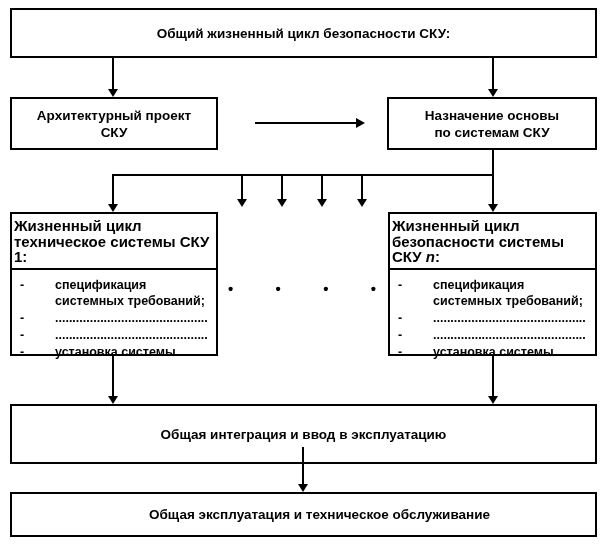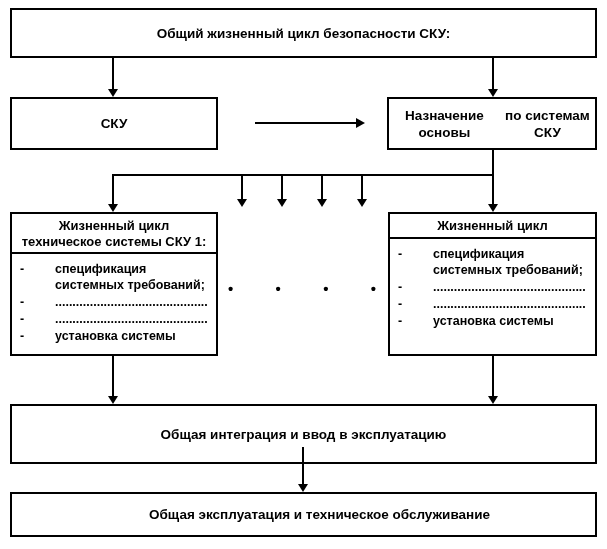--- a/index.html
+++ b/index.html
@@ -2,33 +2,33 @@
 <html><head>
 <meta charset="utf-8">
 <style>
   html,body{margin:0;padding:0;background:#fff;}
   .canvas{
     position:relative;width:607px;height:549px;background:#fff;
     font-family:"Liberation Sans", sans-serif;color:#000;overflow:hidden;
   }
   .box{
     position:absolute;box-sizing:border-box;border:2px solid #000;background:#fff;
-    display:flex;flex-direction:row;justify-content:center;align-items:center;
+    display:flex;flex-direction:column;justify-content:center;align-items:center;
     text-align:center;font-weight:bold;
   }
   .bl{font-size:13.5px;line-height:17px;}
   .wide{font-size:13.5px;}
   
   .sysbox{
     position:absolute;box-sizing:border-box;border:2px solid #000;background:#fff;
     font-weight:bold;
   }
   .syshead{
-    box-sizing:border-box;border-bottom:2px solid #000;text-align:center;
-    padding:4px 2px 3px 2px;font-size:13px;line-height:15.5px;
+    box-sizing:border-box;border-bottom:2px solid #000;text-align:left;
+    padding:4px 2px 3px 2px;font-size:15px;line-height:15.5px;
   }
   .syshead em{font-style:italic;margin-left:4px;}
   .syslist{padding:7px 5px 0 8px;font-size:12.5px;line-height:16px;}
   .li{display:flex;margin-bottom:1px;}
   .li .dash{flex:none;width:11px;}
   .li .txt{white-space:pre-wrap;margin-left:24px;}
   .li .txt.clip{white-space:nowrap;overflow:hidden;max-width:180px;}
   .hline{position:absolute;height:2px;background:#000;}
   .varrow{position:absolute;width:10px;}
   .varrow .stem{position:absolute;left:4px;top:0;bottom:7px;width:2px;background:#000;}
@@ -55,20 +55,21 @@
   <div class="varrow" style="left:108px;top:58px;height:39px;">
       <i class="stem"></i>
       <i class="head"></i>
     </div>
   <div class="varrow" style="left:488px;top:58px;height:39px;">
       <i class="stem"></i>
       <i class="head"></i>
     </div>
 
   <div class="box" style="left:10px;top:97px;width:208px;height:53px;">
+    <div class="bl">Архитектурный проект</div>
     <div class="bl">СКУ</div>
   </div>
 
   <div class="harrow" style="left:255px;top:118px;width:110px;">
       <i class="stem"></i>
       <i class="head"></i>
     </div>
 
   <div class="box" style="left:387px;top:97px;width:210px;height:53px;">
     <div class="bl">Назначение основы</div>
@@ -129,20 +130,21 @@
   <div class="dots">
     <span>•</span>
     <span>•</span>
     <span>•</span>
     <span>•</span>
   </div>
 
   <div class="sysbox" style="left:388px;top:212px;width:209px;height:144px;">
     <div class="syshead">
       <div>Жизненный цикл</div>
+      <div><span>безопасности системы СКУ</span><em>n</em><span>:</span></div>
     </div>
     <div class="syslist">
       <div class="li">
           <span class="dash">-</span>
           <span class="txt">спецификация системных требований;</span>
         </div>
       <div class="li">
           <span class="dash">-</span>
           <span class="txt clip">............................................</span>
         </div>

